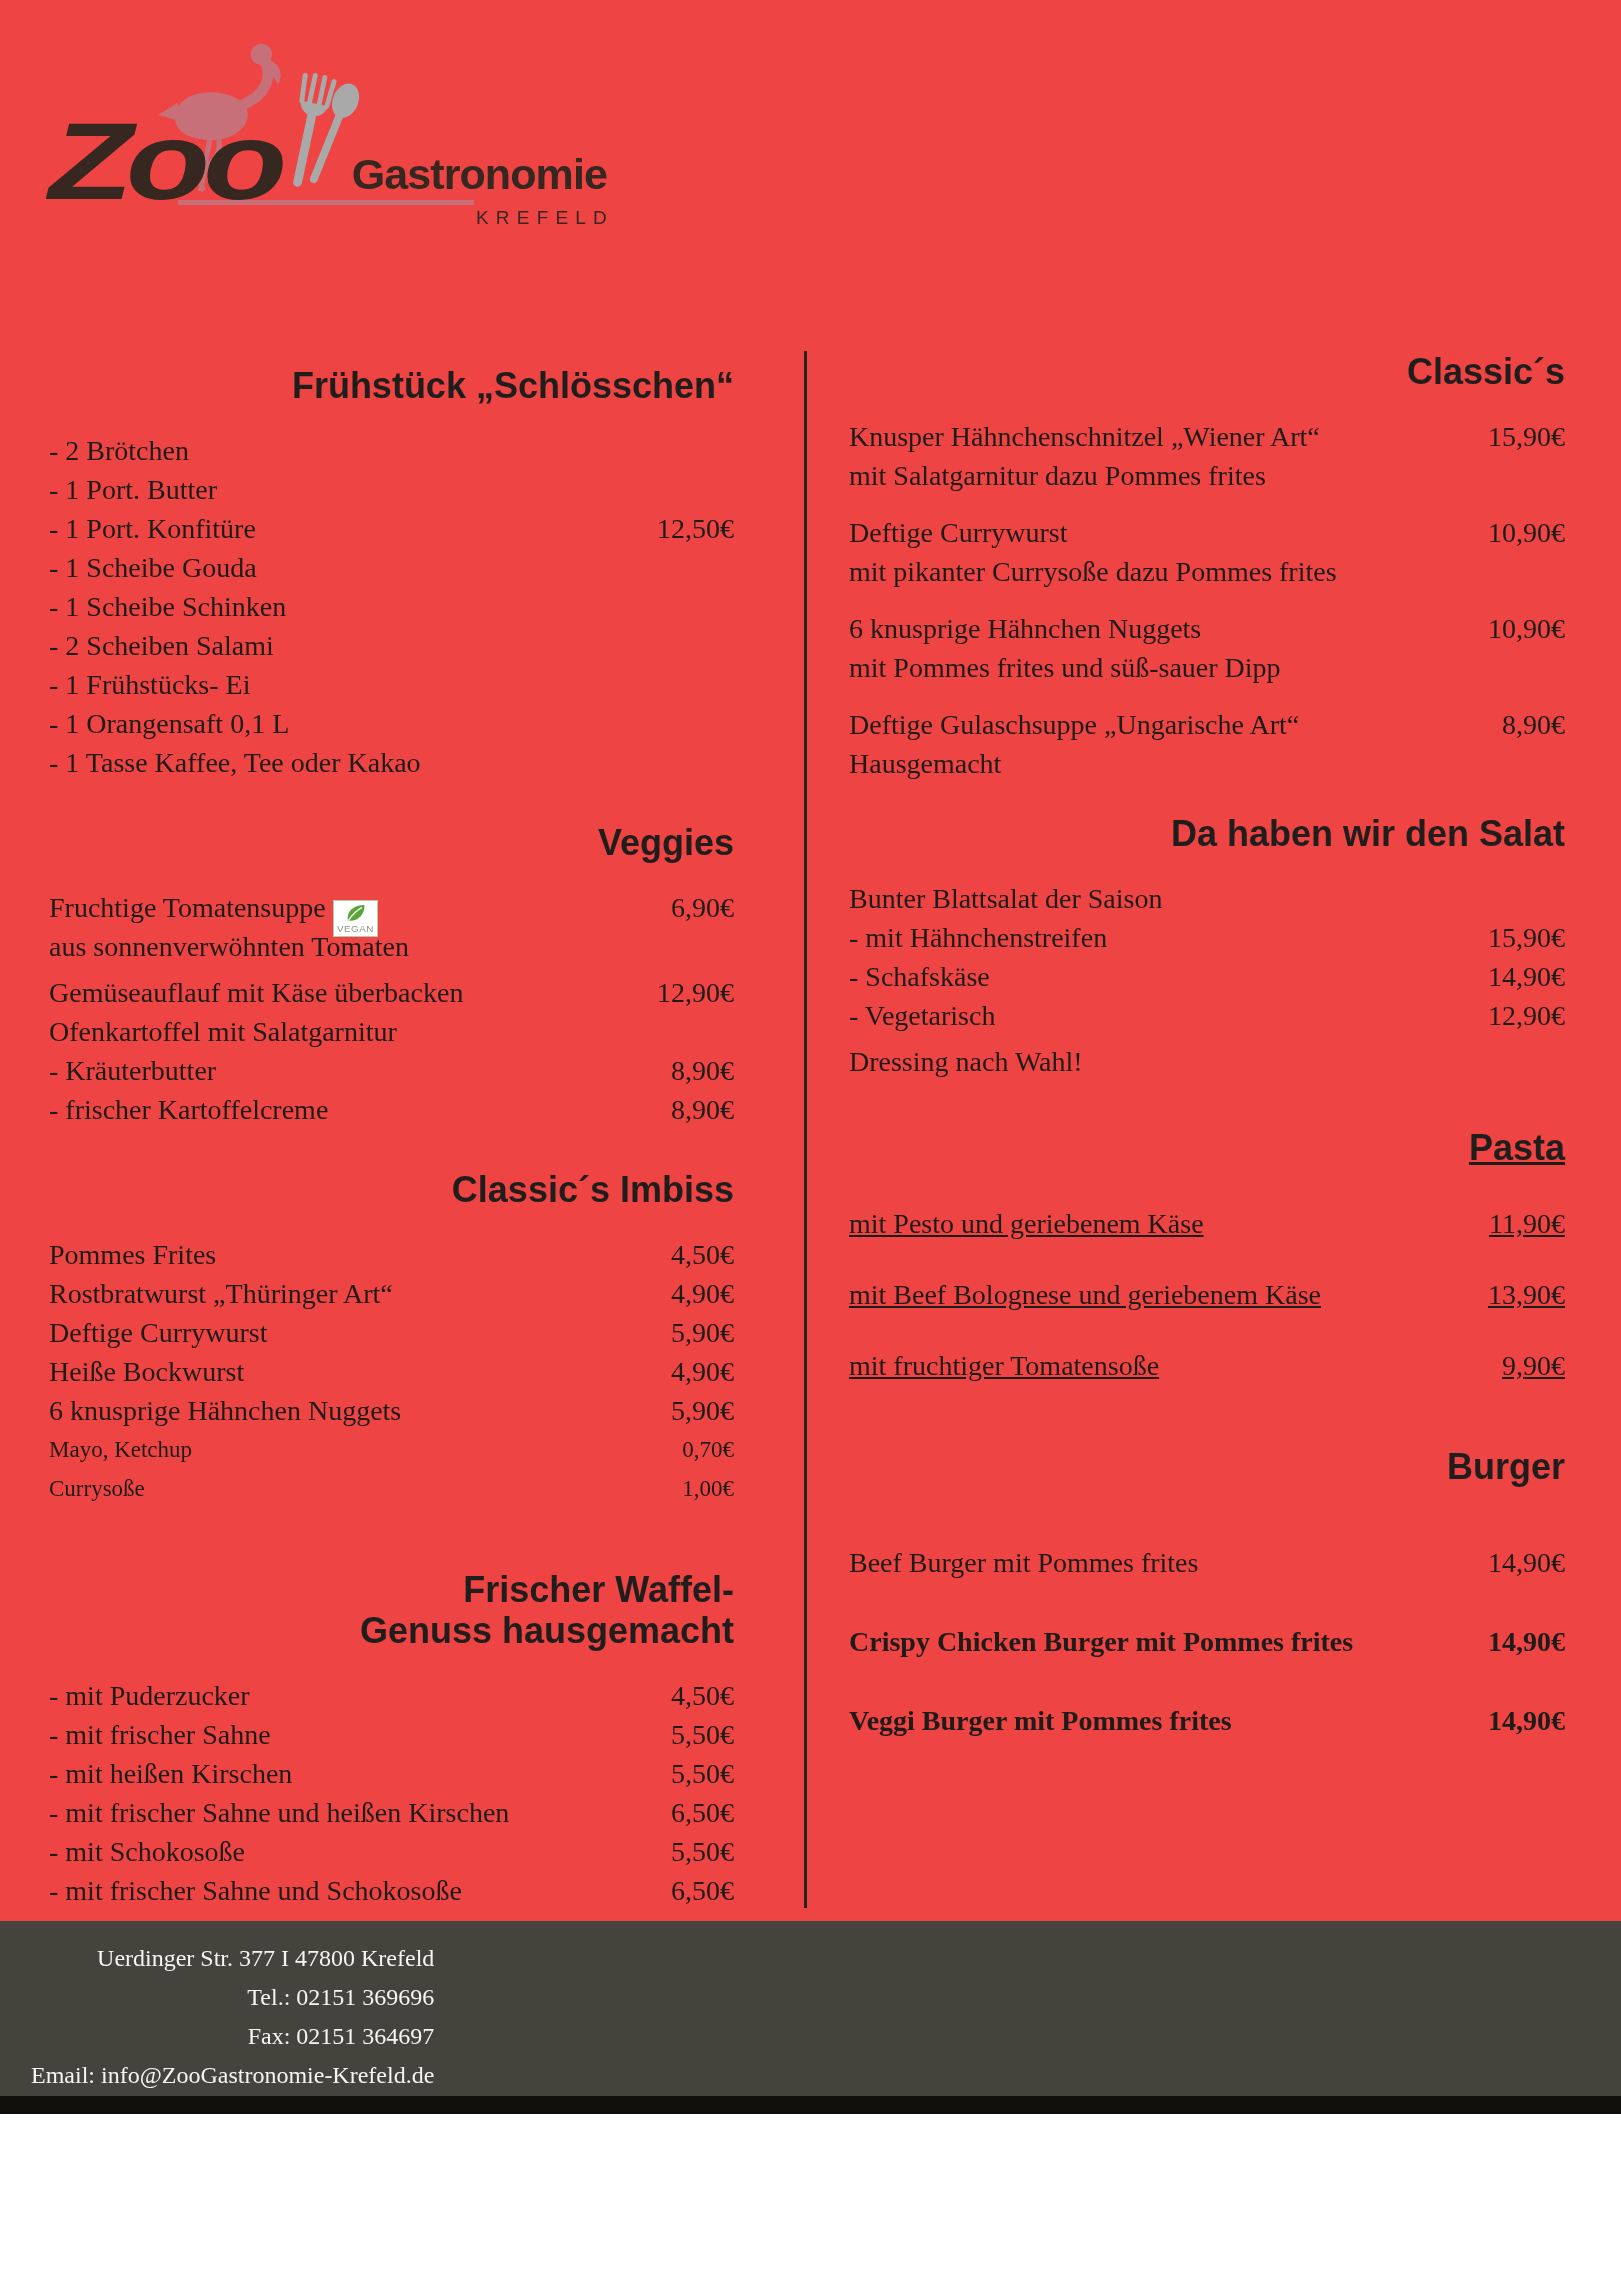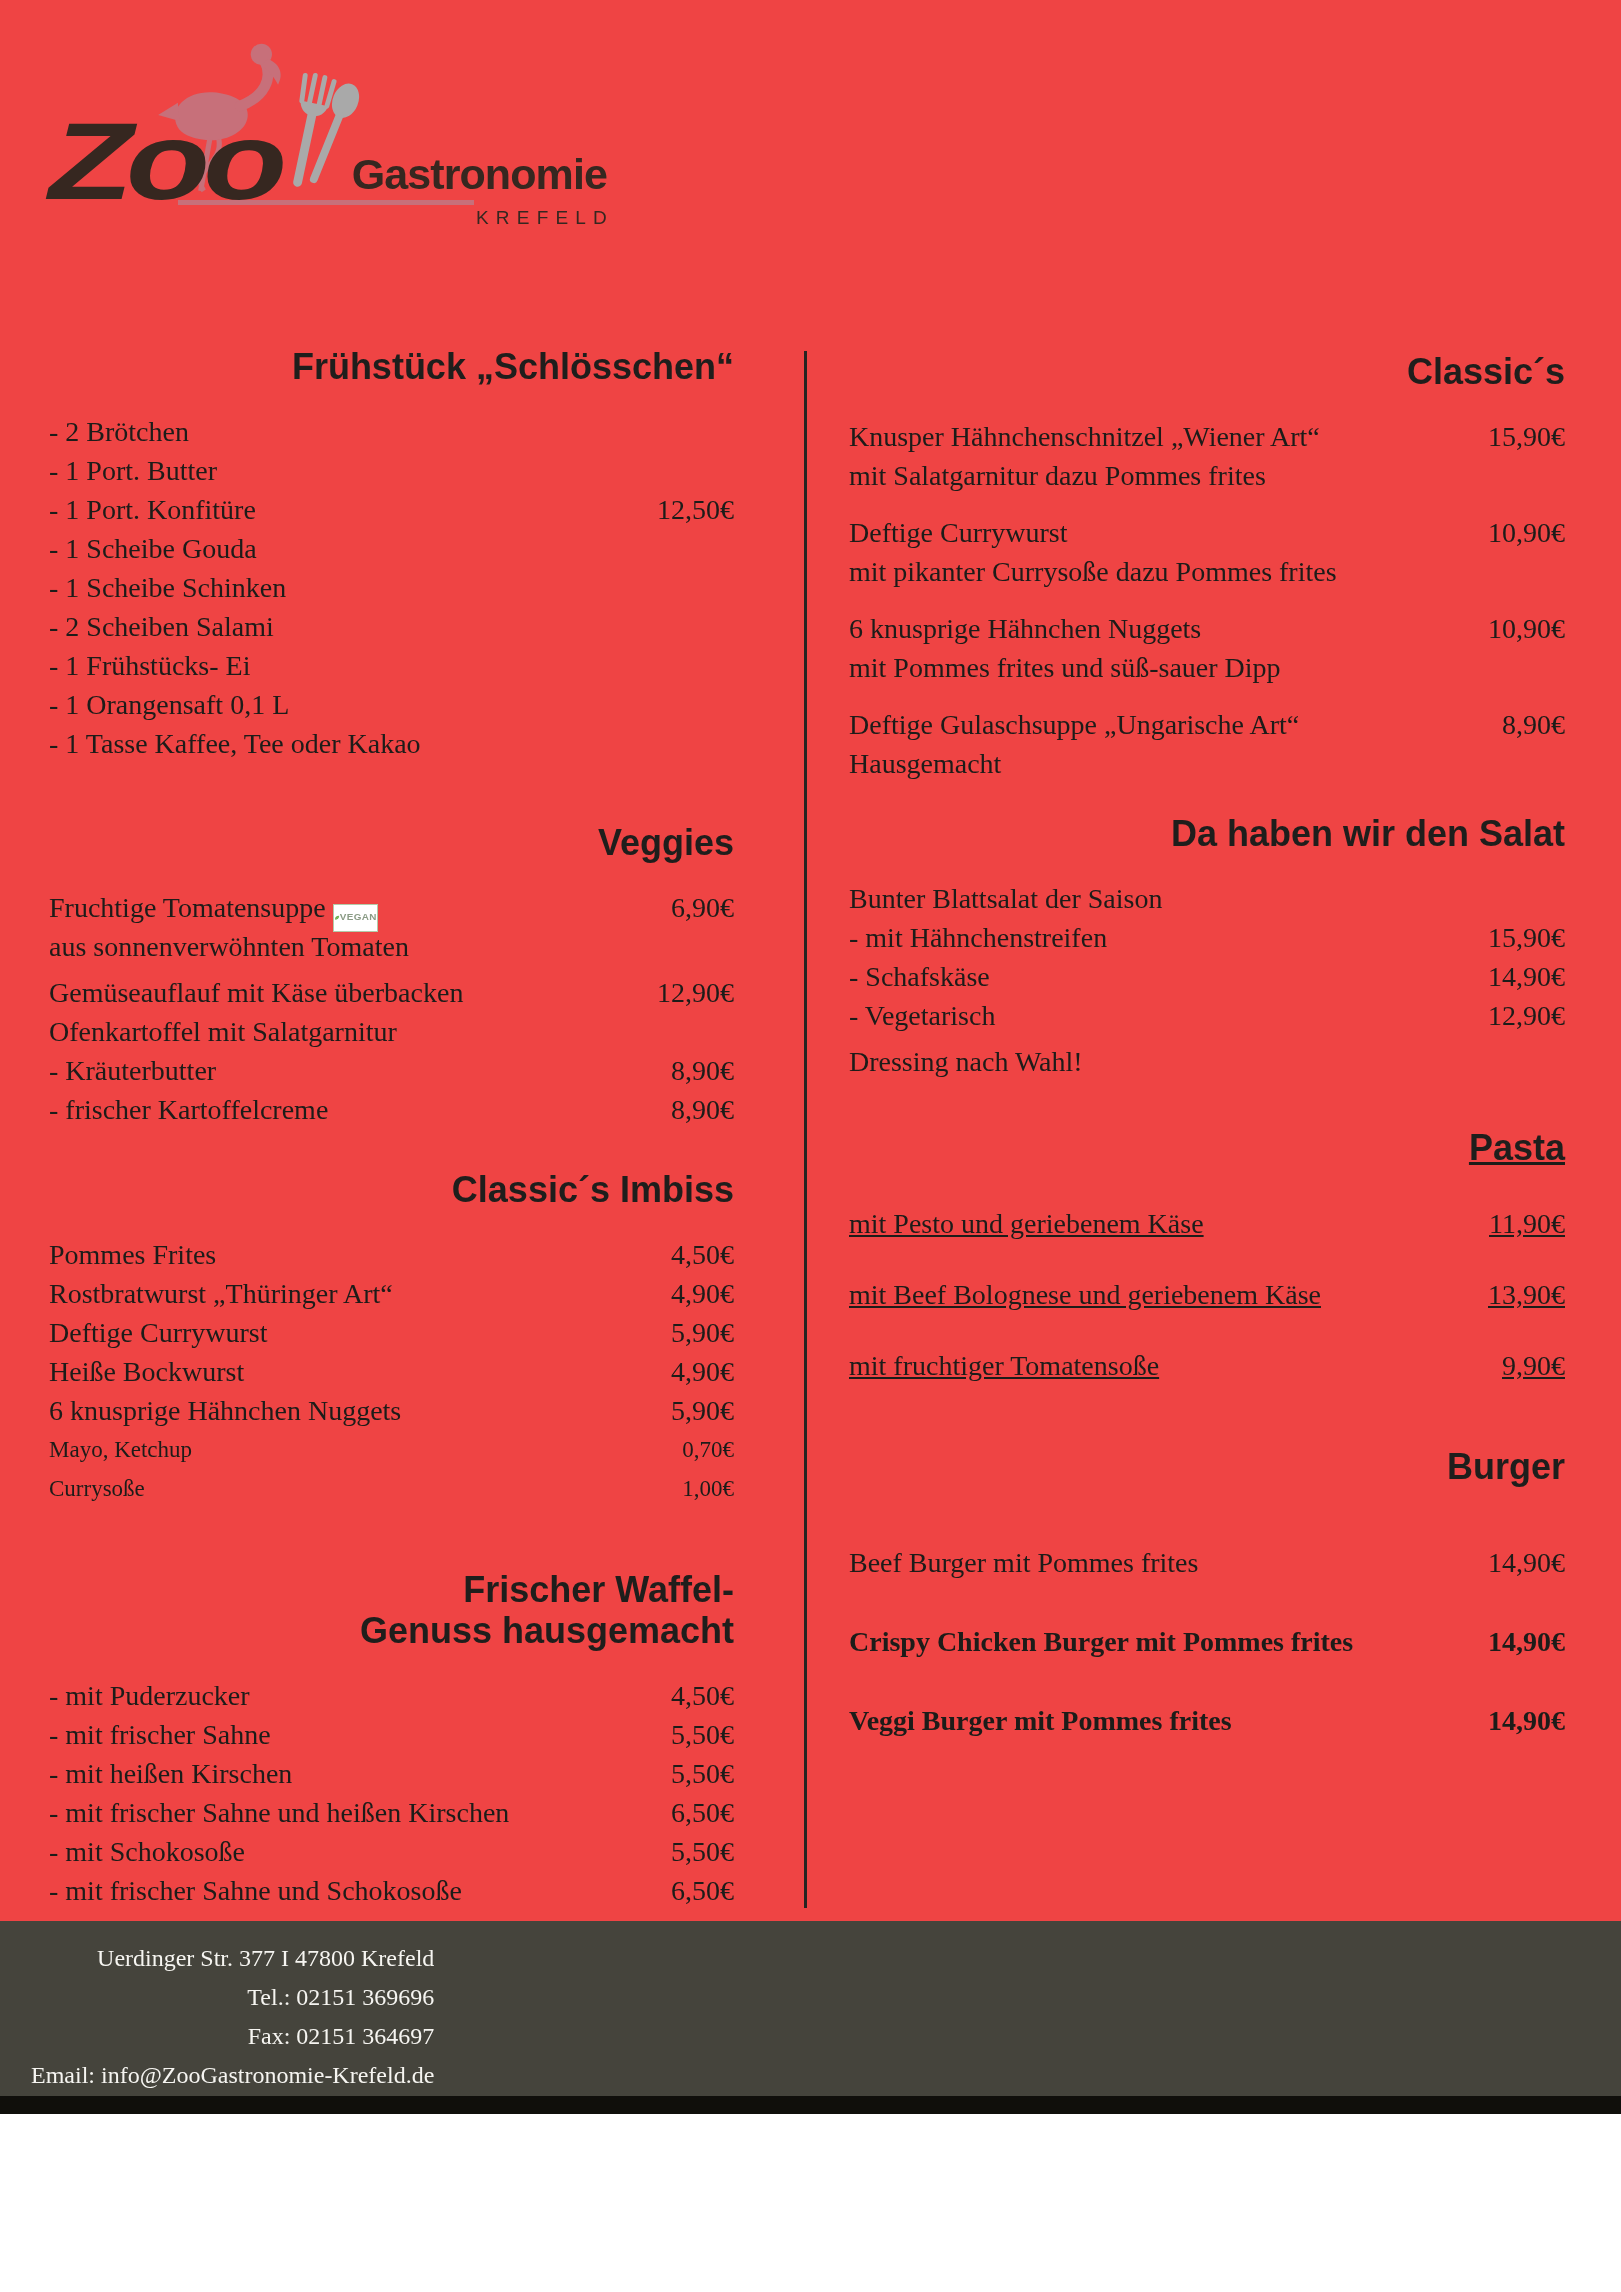--- a/index.html
+++ b/index.html
@@ -36,40 +36,40 @@
   
   .divider{position:absolute;left:804px;top:351px;width:2.7px;height:1557px;background:#262422;}
   .menu-section{position:absolute;}
   .col-l{left:49px;width:685px;}
   .col-r{left:849px;width:716px;}
   .heading{
     font-family:"Liberation Sans",sans-serif;font-weight:bold;font-size:36px;
     line-height:41px;color:#1f1e1c;margin:0 0 25px 0;white-space:pre-line;letter-spacing:0;
   }
   .col-r .heading{padding-left:16px;}
-  .sec-left-0{top:346px;} .sec-left-1{top:822px;} .sec-left-2{top:1169px;} .sec-left-3{top:1569px;}
+  .sec-left-0{top:365px;} .sec-left-1{top:822px;} .sec-left-2{top:1169px;} .sec-left-3{top:1569px;}
   .sec-right-0{top:351px;} .sec-right-1{top:813px;} .sec-right-2{top:1127px;text-decoration:underline;} .sec-right-3{top:1446px;}
   .sec-right-2 .heading{margin-bottom:36px;}
   .sec-right-3 .heading{margin-bottom:56px;}
 
   .group + .group{margin-top:7.2px;}
   .sec-right-0 .group + .group{margin-top:18px;}
   .sec-right-2 .group + .group{margin-top:32px;}
   .sec-right-3 .group + .group{margin-top:40px;font-weight:bold;}
 
   .row{display:flex;align-items:baseline;font-size:28px;line-height:39px;}
   .row.small{font-size:23px;line-height:39px;gap:16px;}
   .item-name{white-space:nowrap;}
   .price{margin-left:auto;white-space:nowrap;}
 
   
   .vegan-badge{
-    display:inline-flex;flex-direction:row;align-items:center;justify-content:flex-start;
+    display:inline-flex;flex-direction:column;align-items:center;justify-content:flex-start;
     width:43px;border:1.8px solid #b3cba9;background:#ffffff;
-    margin:-5.4px 0 -12.5px 7.2px;align-self:center;position:relative;top:7.2px;padding:0.9px 0;font-weight:bold;
+    margin:-5.4px 0 -12.5px 7.2px;align-self:center;position:relative;top:7.2px;padding:0.9px 0;
   }
   .vegan-leaf{width:27px;height:24px;display:block;}
   .vegan-label{
     font-family:"Liberation Sans",sans-serif;font-size:9.9px;line-height:10.7px;
     color:#8a9b85;letter-spacing:0.4px;margin-top:-1.8px;
   }
 
   
   .footer{position:absolute;left:0;bottom:0;width:1621px;height:193px;background:#45443c;}
   .footer-contact{

